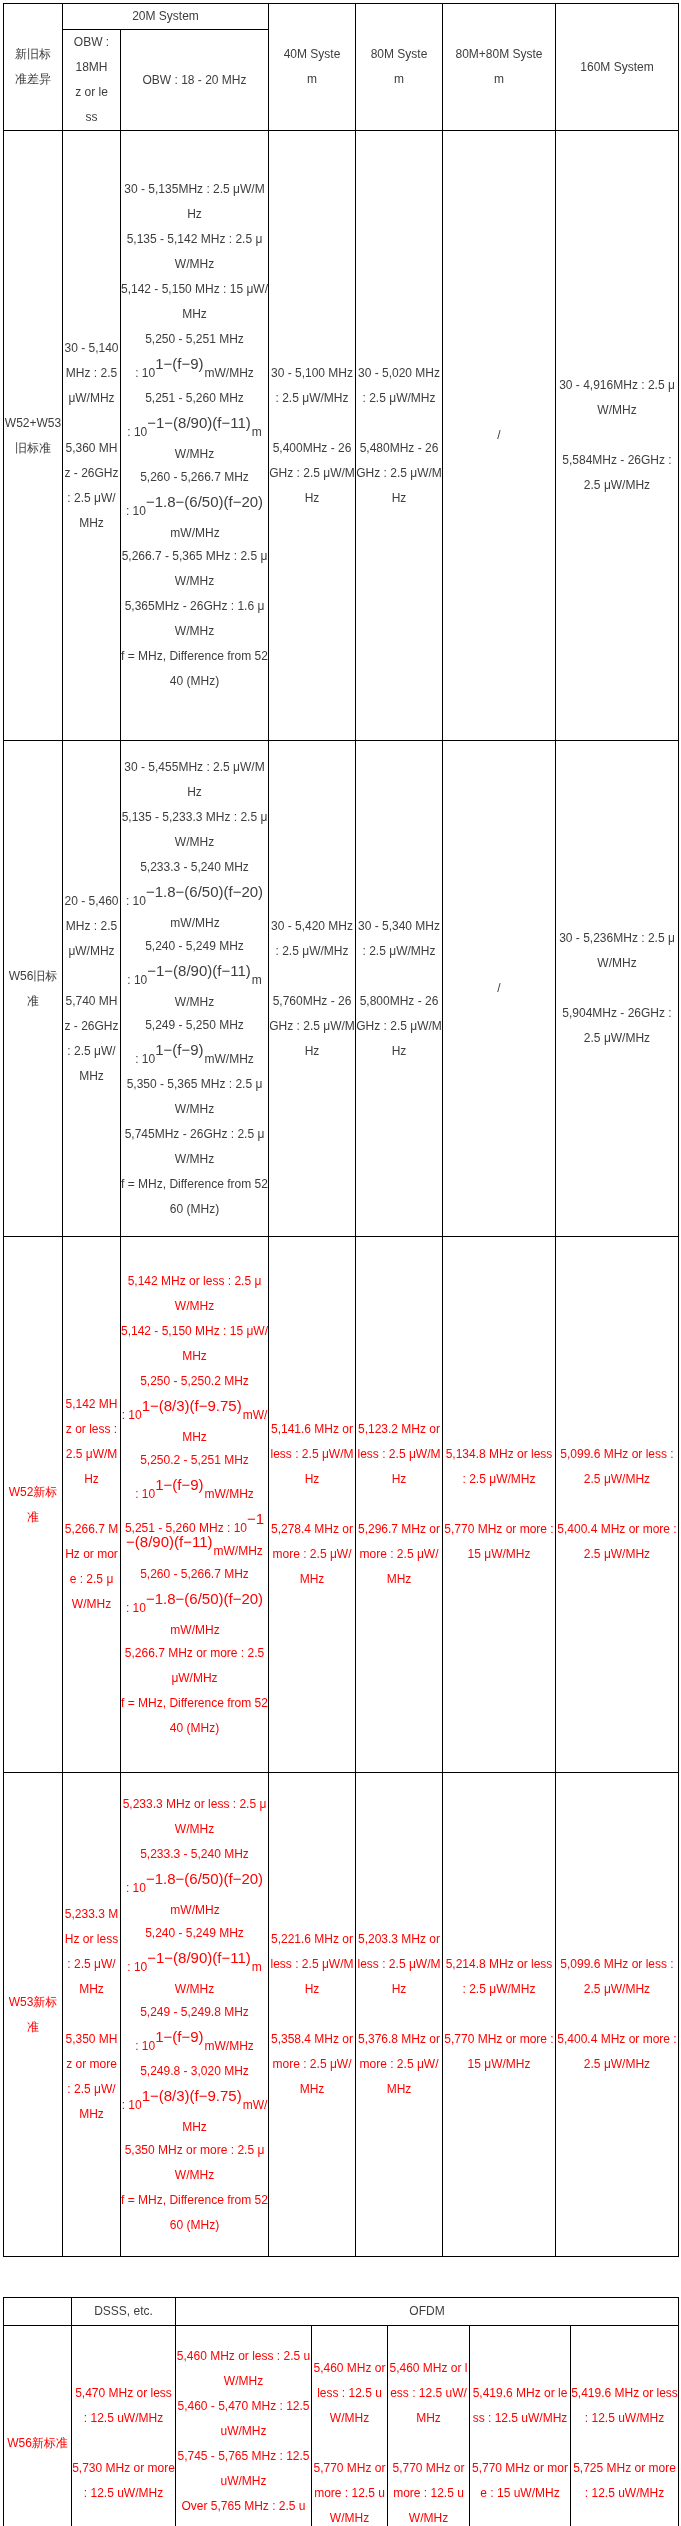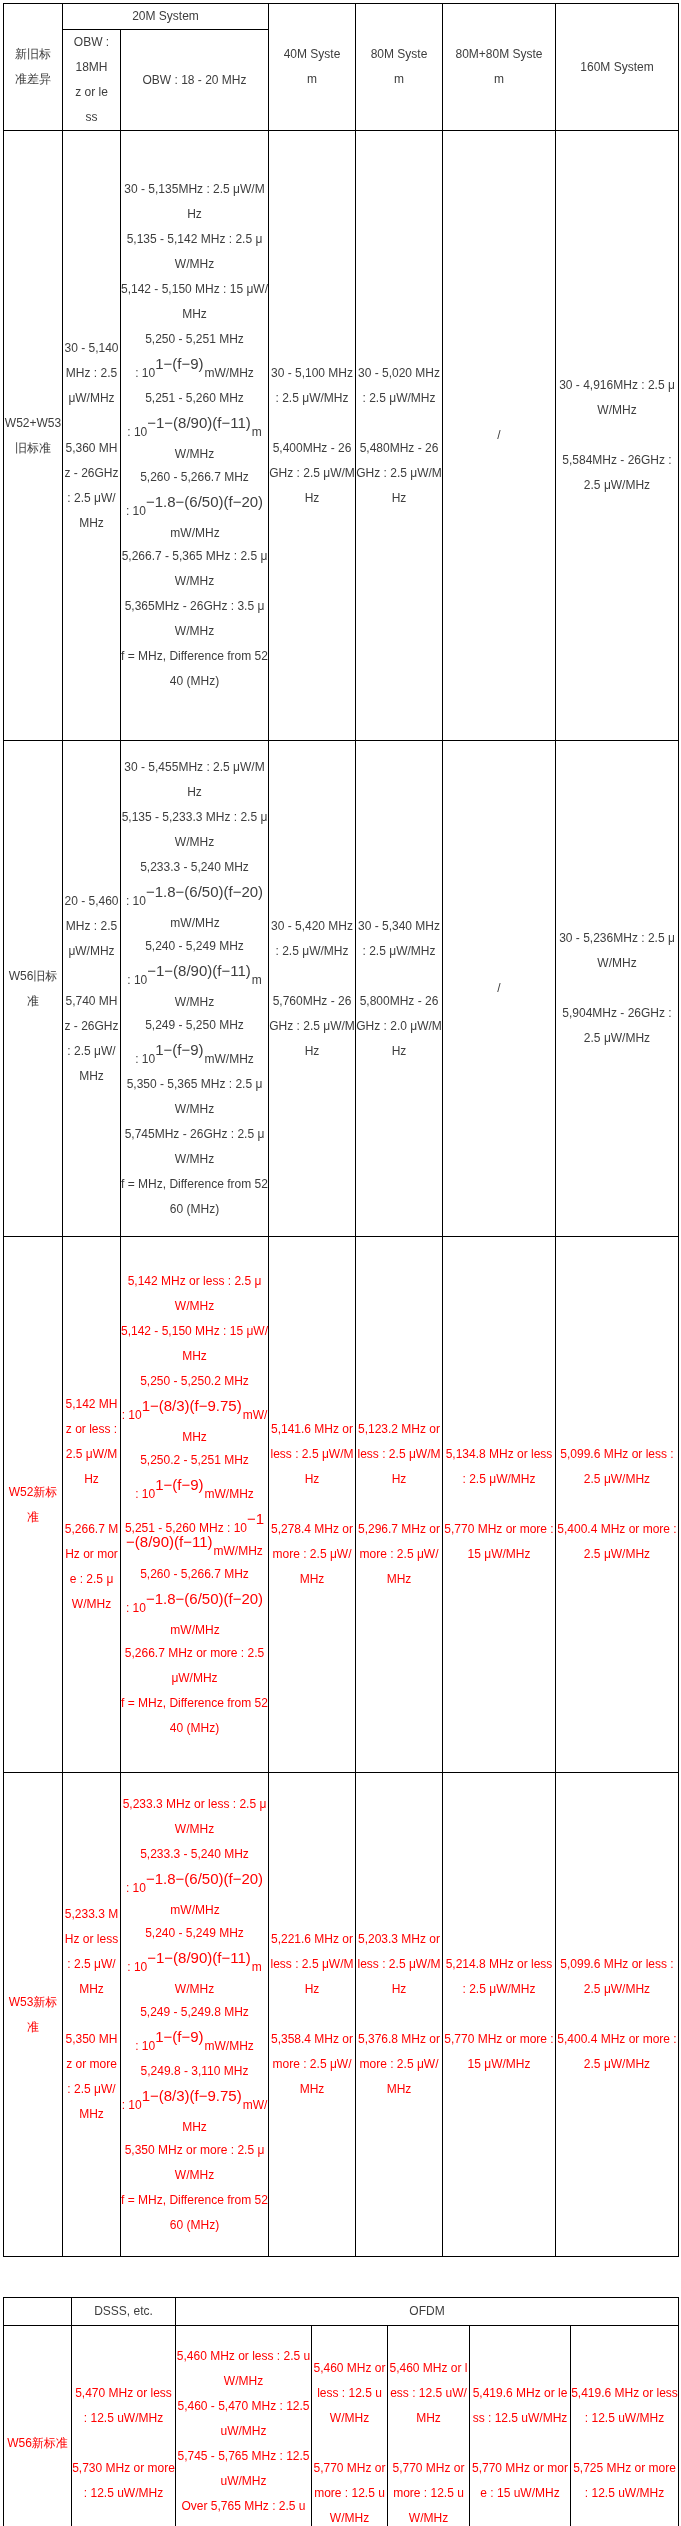--- a/index.html
+++ b/index.html
@@ -82,21 +82,21 @@
             <div class="entry">30 - 5,135MHz : 2.5 μW/MHz</div>
             <div class="entry">5,135 - 5,142 MHz : 2.5 μW/MHz</div>
             <div class="entry">5,142 - 5,150 MHz : 15 μW/MHz</div>
             <div class="entry">5,250 - 5,251 MHz</div>
             <div class="entry formula"><span>: 10</span><span class="sup">1−(f−9)</span><span class="tail">mW/MHz</span></div>
             <div class="entry">5,251 - 5,260 MHz</div>
             <div class="entry formula"><span>: 10</span><span class="sup">−1−(8/90)(f−11)</span><span class="tail">mW/MHz</span></div>
             <div class="entry">5,260 - 5,266.7 MHz</div>
             <div class="entry formula"><span>: 10</span><span class="sup">−1.8−(6/50)(f−20)</span><span class="tail">mW/MHz</span></div>
             <div class="entry">5,266.7 - 5,365 MHz : 2.5 μW/MHz</div>
-            <div class="entry">5,365MHz - 26GHz : 3.5 μW/MHz</div>
+            <div class="entry">5,365MHz - 26GHz : 1.6 μW/MHz</div>
             <div class="entry">f = MHz, Difference from 5240 (MHz)</div>
           </td>
           <td>
             <div class="entry">30 - 5,100 MHz : 2.5 μW/MHz</div>
             <div class="entry blank">&nbsp;</div>
             <div class="entry">5,400MHz - 26GHz : 2.5 μW/MHz</div>
           </td>
           <td>
             <div class="entry">30 - 5,020 MHz : 2.5 μW/MHz</div>
             <div class="entry blank">&nbsp;</div>
@@ -132,21 +132,21 @@
             <div class="entry">f = MHz, Difference from 5260 (MHz)</div>
           </td>
           <td>
             <div class="entry">30 - 5,420 MHz : 2.5 μW/MHz</div>
             <div class="entry blank">&nbsp;</div>
             <div class="entry">5,760MHz - 26GHz : 2.5 μW/MHz</div>
           </td>
           <td>
             <div class="entry">30 - 5,340 MHz : 2.5 μW/MHz</div>
             <div class="entry blank">&nbsp;</div>
-            <div class="entry">5,800MHz - 26GHz : 2.0 μW/MHz</div>
+            <div class="entry">5,800MHz - 26GHz : 2.5 μW/MHz</div>
           </td>
           <td>
             <div class="entry">/</div>
           </td>
           <td>
             <div class="entry">30 - 5,236MHz : 2.5 μW/MHz</div>
             <div class="entry blank">&nbsp;</div>
             <div class="entry">5,904MHz - 26GHz : 2.5 μW/MHz</div>
           </td>
         </tr>
@@ -199,21 +199,21 @@
             <div class="entry">5,350 MHz or more : 2.5 μW/MHz</div>
           </td>
           <td>
             <div class="entry">5,233.3 MHz or less : 2.5 μW/MHz</div>
             <div class="entry">5,233.3 - 5,240 MHz</div>
             <div class="entry formula"><span>: 10</span><span class="sup">−1.8−(6/50)(f−20)</span><span class="tail">mW/MHz</span></div>
             <div class="entry">5,240 - 5,249 MHz</div>
             <div class="entry formula"><span>: 10</span><span class="sup">−1−(8/90)(f−11)</span><span class="tail">mW/MHz</span></div>
             <div class="entry">5,249 - 5,249.8 MHz</div>
             <div class="entry formula"><span>: 10</span><span class="sup">1−(f−9)</span><span class="tail">mW/MHz</span></div>
-            <div class="entry">5,249.8 - 3,110 MHz</div>
+            <div class="entry">5,249.8 - 3,020 MHz</div>
             <div class="entry formula"><span>: 10</span><span class="sup">1−(8/3)(f−9.75)</span><span class="tail">mW/MHz</span></div>
             <div class="entry">5,350 MHz or more : 2.5 μW/MHz</div>
             <div class="entry">f = MHz, Difference from 5260 (MHz)</div>
           </td>
           <td>
             <div class="entry">5,221.6 MHz or less : 2.5 μW/MHz</div>
             <div class="entry blank">&nbsp;</div>
             <div class="entry">5,358.4 MHz or more : 2.5 μW/MHz</div>
           </td>
           <td>

